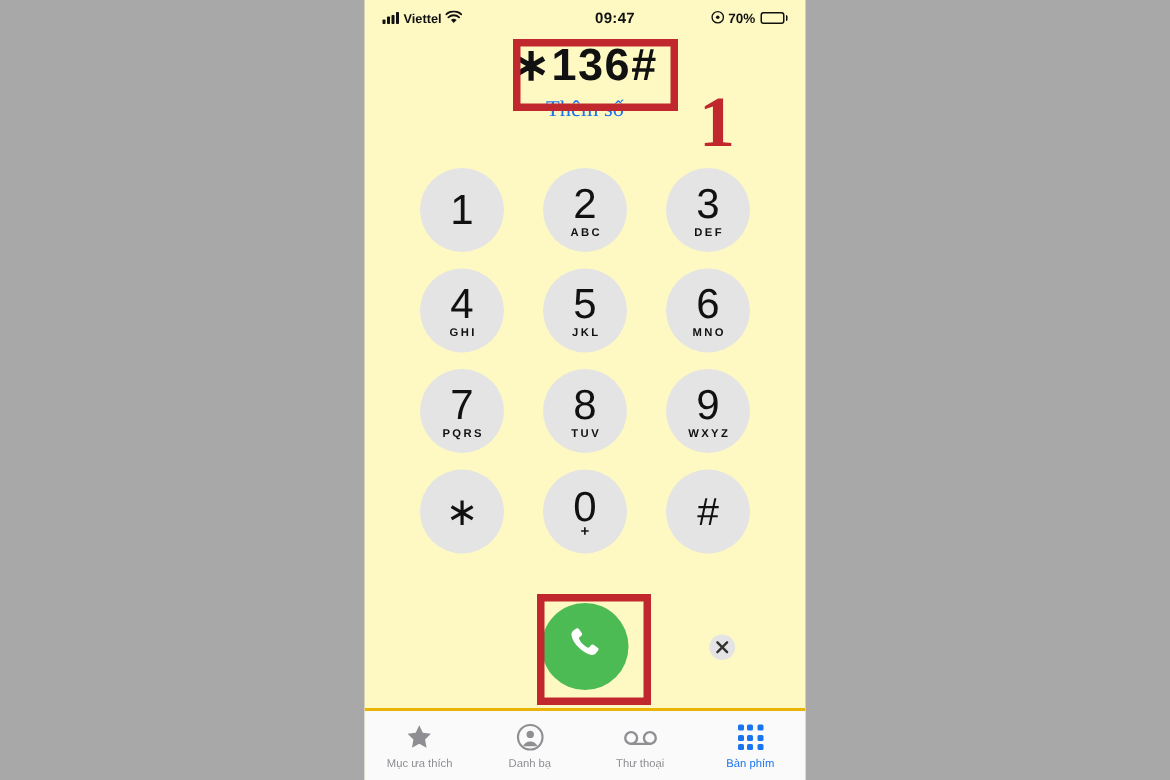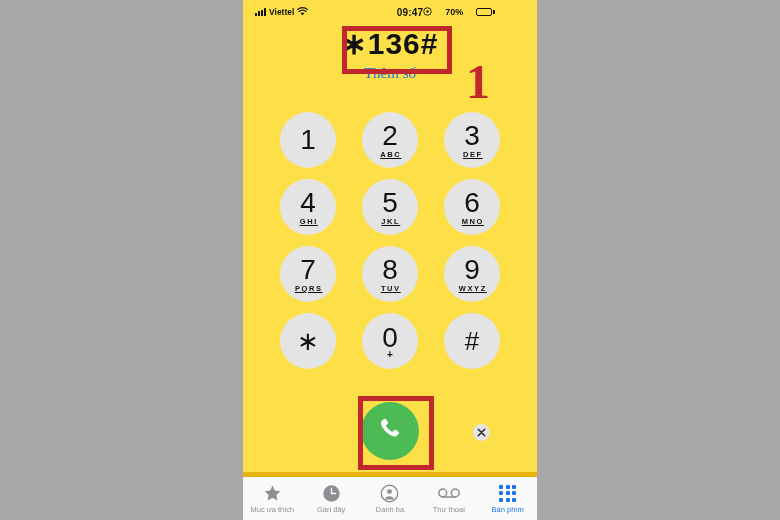--- a/index.html
+++ b/index.html
@@ -6,34 +6,34 @@
   html,body { width:780px; height:520px; overflow:hidden; }
   body {
     background:#a8a8a8;
     font-family:"Liberation Sans", sans-serif;
     position:relative;
   }
   #phone {
     position:absolute;
     left:243px; top:0;
     width:294px; height:520px;
-    background:#fde047;
+    background:#fef9c3;
     overflow:hidden;
   }
 
   
   #statusbar {
     position:absolute; top:0; left:0; width:100%; height:24px;
     display:flex; align-items:center;
     padding:0 12px;
     font-size:9px; font-weight:bold; color:#111;
   }
   .sb-left { display:flex; align-items:center; gap:3px; flex:1; }
   .sb-center { flex:0 0 auto; font-size:10px; letter-spacing:.2px;margin-left:40px; }
-  .sb-right { display:flex; align-items:center; justify-content:flex-start; gap:13px; flex:1; }
+  .sb-right { display:flex; align-items:center; justify-content:flex-end; gap:3px; flex:1; }
   .bars { display:flex; align-items:flex-end; gap:1px; height:8px; }
   .bars i { display:block; width:2px; background:#111; border-radius:.5px; }
   .bars i:nth-child(1){height:3px;} .bars i:nth-child(2){height:5px;}
   .bars i:nth-child(3){height:6.5px;} .bars i:nth-child(4){height:8px;}
   .carrier { font-size:8.5px; font-weight:600; }
   .batt { display:flex; align-items:center; gap:1px; }
   .batt-body { width:16px; height:8px; border:1px solid #111; border-radius:2px; padding:1px; }
   .batt-fill { height:100%; background:#111; border-radius:1px; }
   .batt-cap { width:1.5px; height:4px; background:#111; border-radius:0 1px 1px 0; }
 
@@ -67,21 +67,20 @@
     cursor:pointer;
   }
   .key .d {
     font-size:28px; font-weight:300; color:#111;
     line-height:28px; font-family:"Liberation Sans", sans-serif;
   }
   .key .l {
     font-size:7.5px; font-weight:700; color:#111;
     letter-spacing:1.6px; margin-top:1px; margin-left:1.6px;
     line-height:8px;
-    text-decoration:underline;
   }
   .key.sym .d { font-size:26px; font-weight:500; line-height:30px; }
   .key .plus { font-size:10px; font-weight:700; color:#111; line-height:8px; margin-top:-1px; }
 
   
   #callrow {
     position:absolute; top:398px; left:0; width:100%; height:68px;
   }
   #callbtn {
     position:absolute; left:50%; transform:translateX(-50%);
@@ -95,21 +94,21 @@
     position:absolute; right:46px; top:26px;
     width:20px; height:20px;
     display:flex; align-items:center; justify-content:center;
     cursor:pointer;
   }
 
   
   #tabbar {
     position:absolute; bottom:0; left:0; width:100%; height:48px;
     background:#fafafa;
-    border-top:5px solid #eab308;
+    border-top:2px solid #eab308;
     display:flex; align-items:center;
   }
   .tab {
     flex:1; display:flex; flex-direction:column;
     align-items:center; justify-content:center; gap:2px;
     cursor:pointer; color:#8e8e93;
   }
   .tab.active { color:#1a74ef; }
   .tab-ico { height:20px; display:flex; align-items:center; justify-content:center; }
   .tab-lbl { font-size:7.5px; line-height:9px; white-space:nowrap; }
@@ -258,29 +257,20 @@
 
     <div class="tab">
       <span class="tab-ico">
         <svg width="19" height="19" viewBox="0 0 20 20">
             <path d="M10 1.6l2.5 5.2 5.7.8-4.1 4 1 5.7-5.1-2.7-5.1 2.7 1-5.7-4.1-4 5.7-.8z" fill="currentColor"></path>
           </svg>
       </span>
       <span class="tab-lbl">Mục ưa thích</span>
     </div>
 
-    <div class="tab">
-      <span class="tab-ico">
-        <svg width="19" height="19" viewBox="0 0 20 20">
-            <circle cx="10" cy="10" r="8.6" fill="currentColor"></circle>
-            <path d="M10 4.6V10h4.2" stroke="#fafafa" stroke-width="1.5" fill="none" stroke-linecap="round"></path>
-          </svg>
-      </span>
-      <span class="tab-lbl">Gần đây</span>
-    </div>
 
     <div class="tab">
       <span class="tab-ico">
         <svg width="19" height="19" viewBox="0 0 20 20">
             <circle cx="10" cy="10" r="8.6" fill="none" stroke="currentColor" stroke-width="1.5"></circle>
             <circle cx="10" cy="8" r="2.6" fill="currentColor"></circle>
             <path d="M4.9 16.3a5.6 5.6 0 0 1 10.2 0" fill="currentColor"></path>
           </svg>
       </span>
       <span class="tab-lbl">Danh bạ</span>

